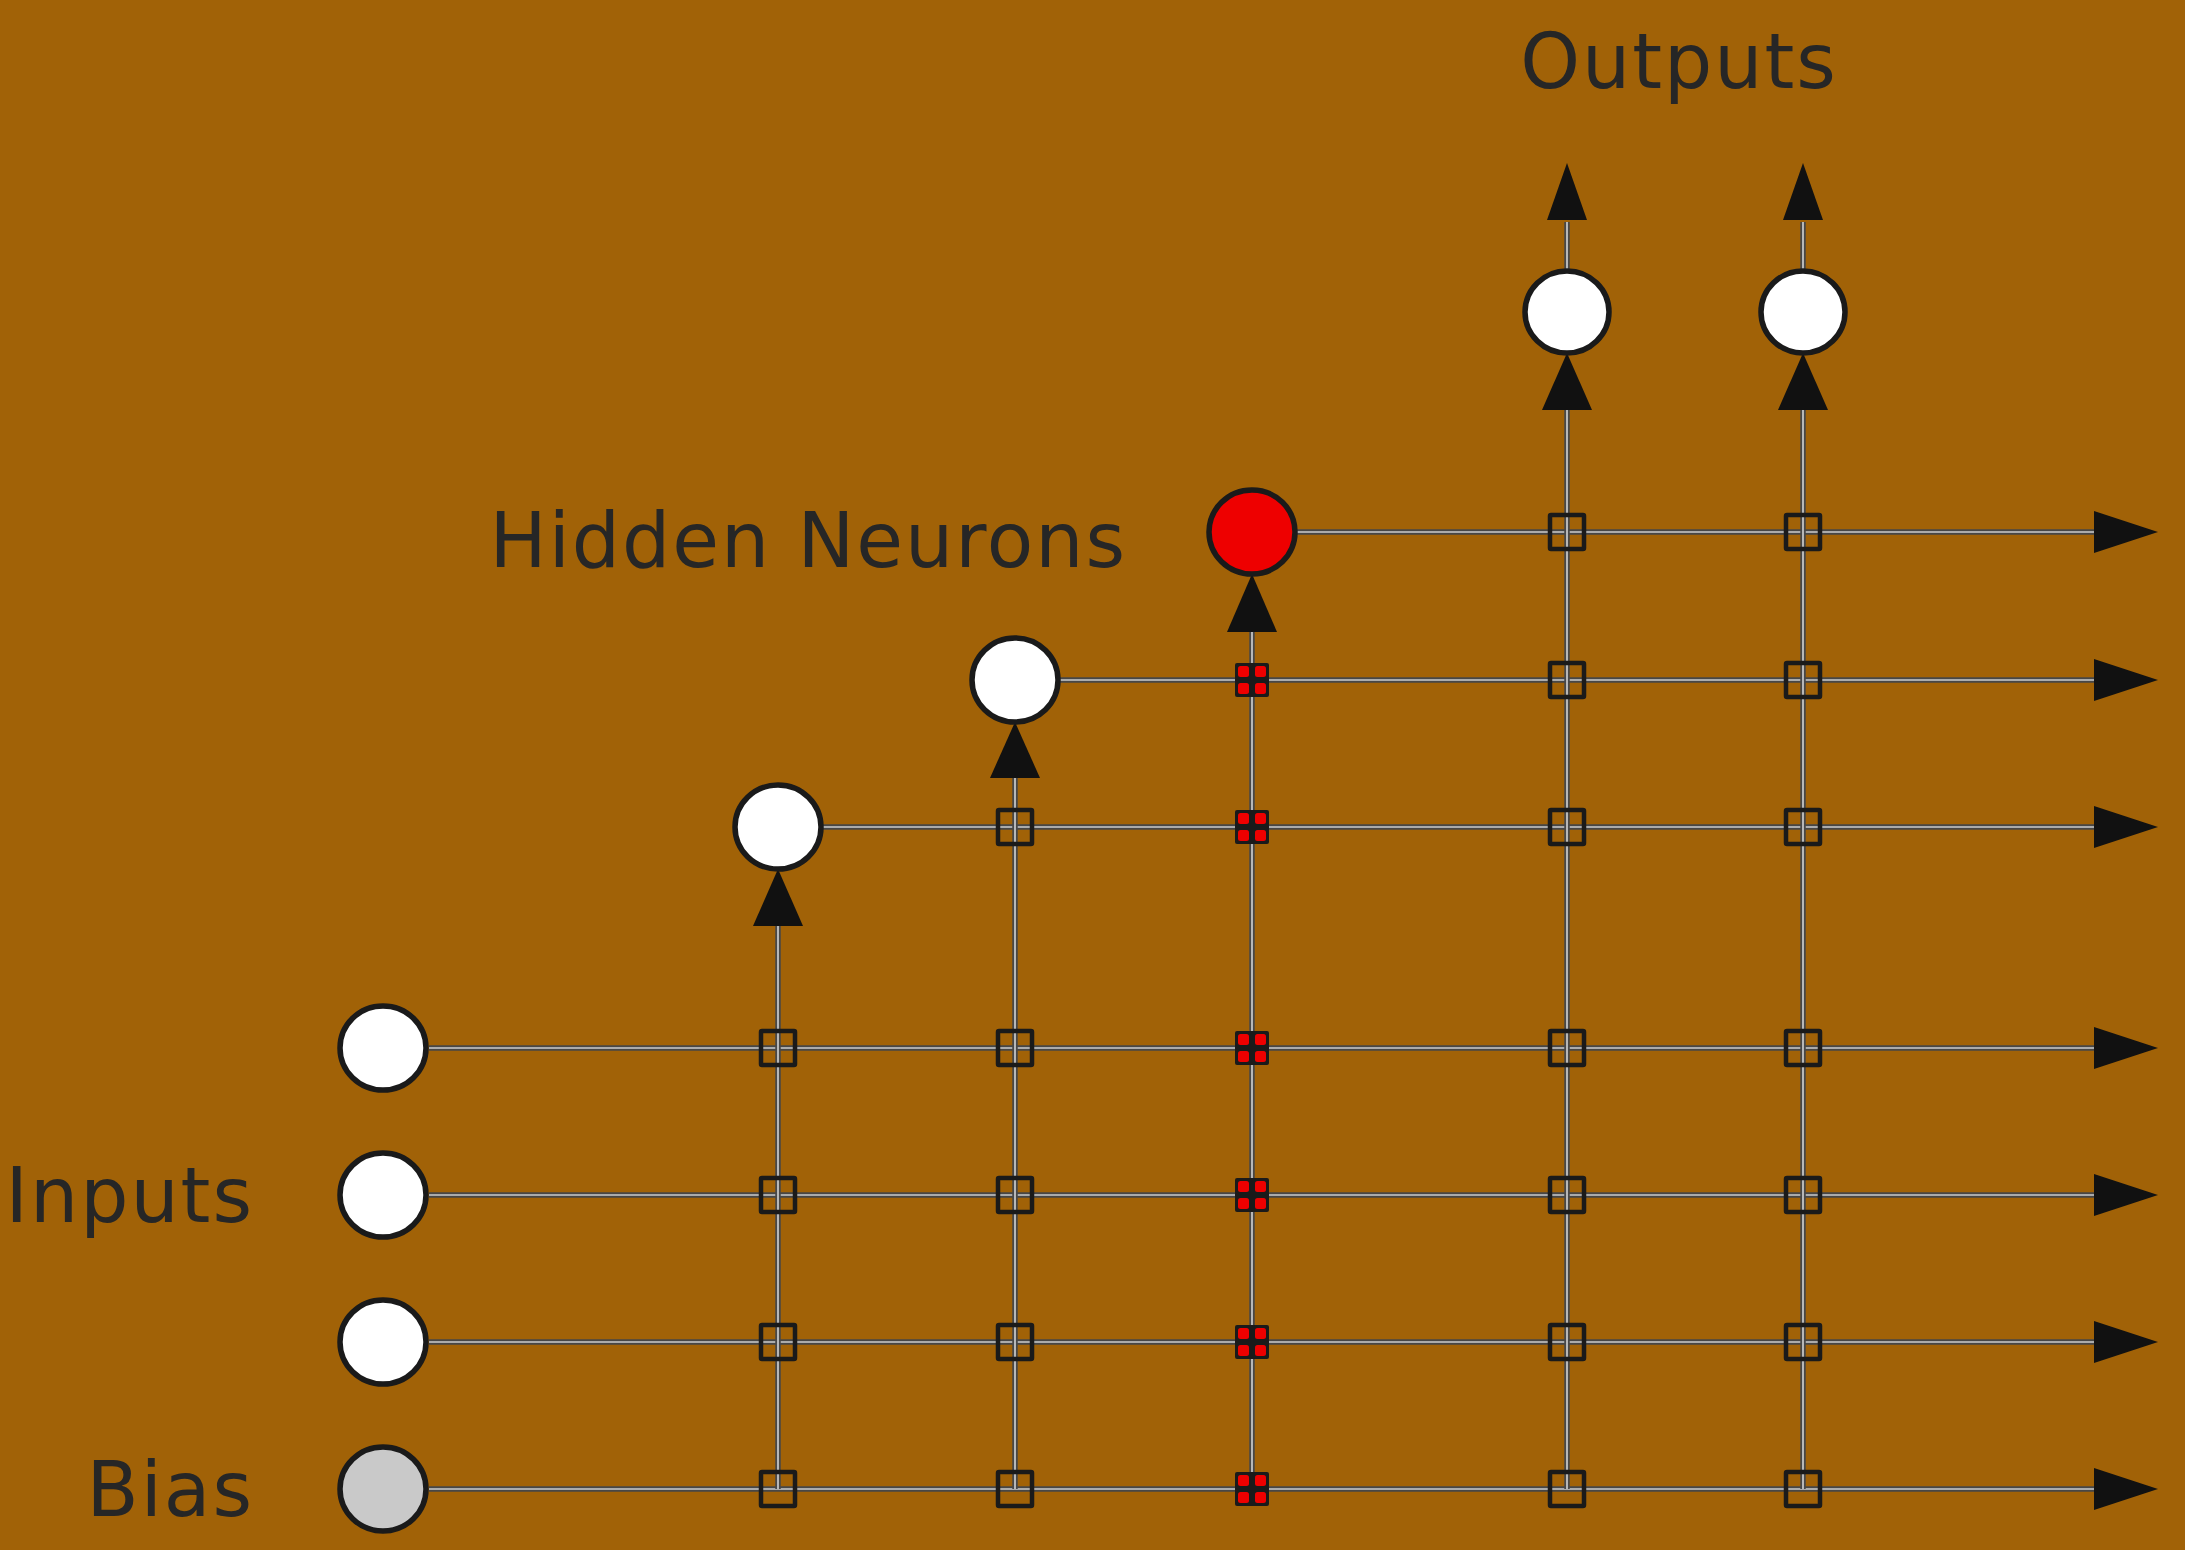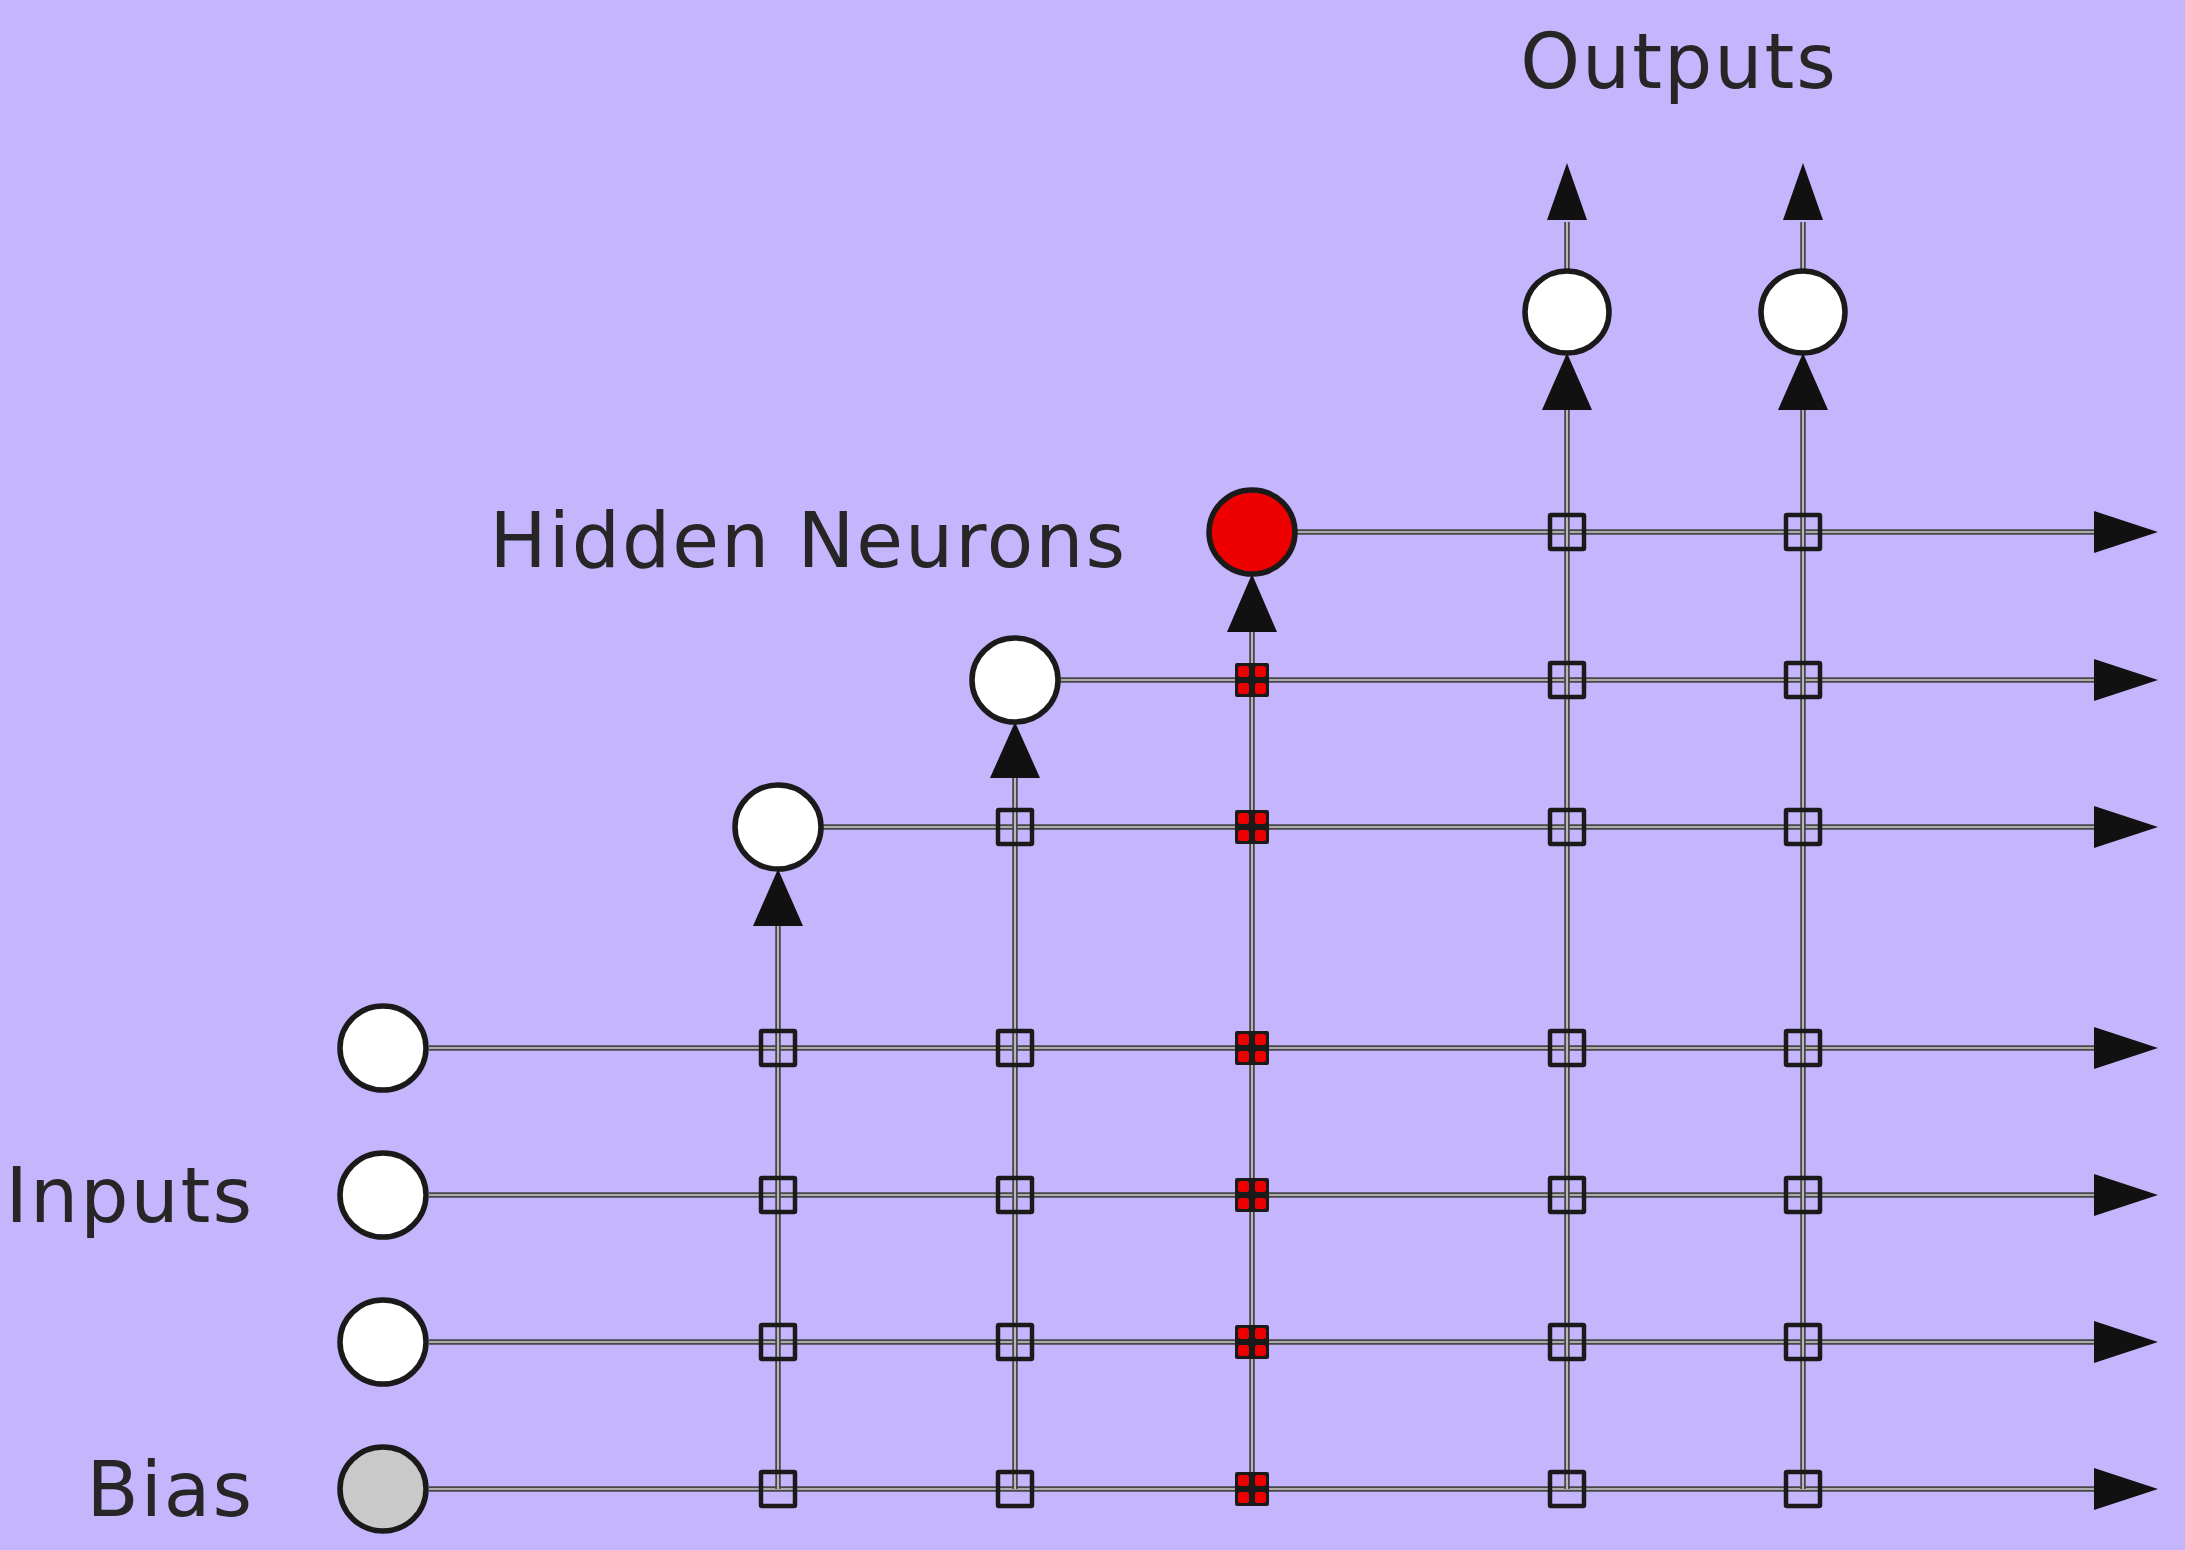--- a/index.html
+++ b/index.html
@@ -4,21 +4,21 @@
 <style>
   html, body {
     margin: 0;
     padding: 0;
     background: #ffffff;
   }
   .stage {
     position: relative;
     width: 2185px;
     height: 1550px;
-    background: #c4b5fd;
+    background: #a16207;
     overflow: hidden;
     text-align: right;
   }
   svg text {
     font-family: "DejaVu Sans", "Liberation Sans", sans-serif;
     font-size: 76px;
     letter-spacing: 2px;
     fill: #262626;
   }
 </style>

